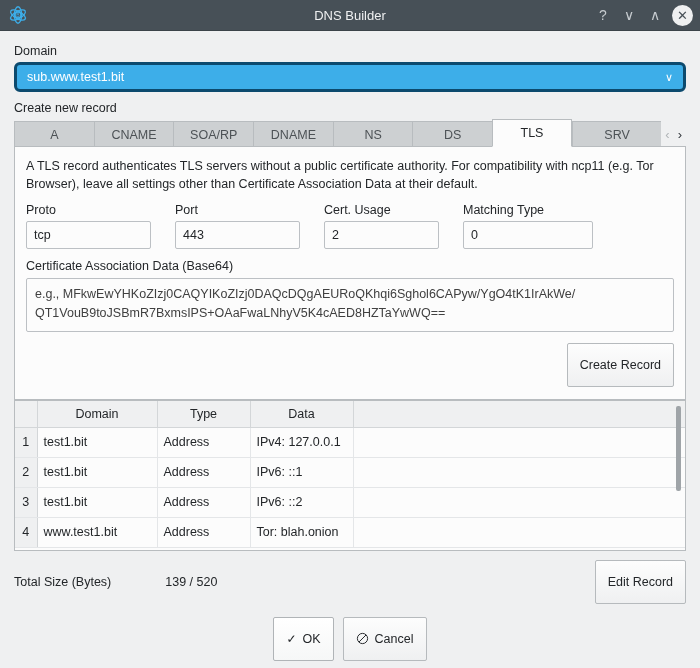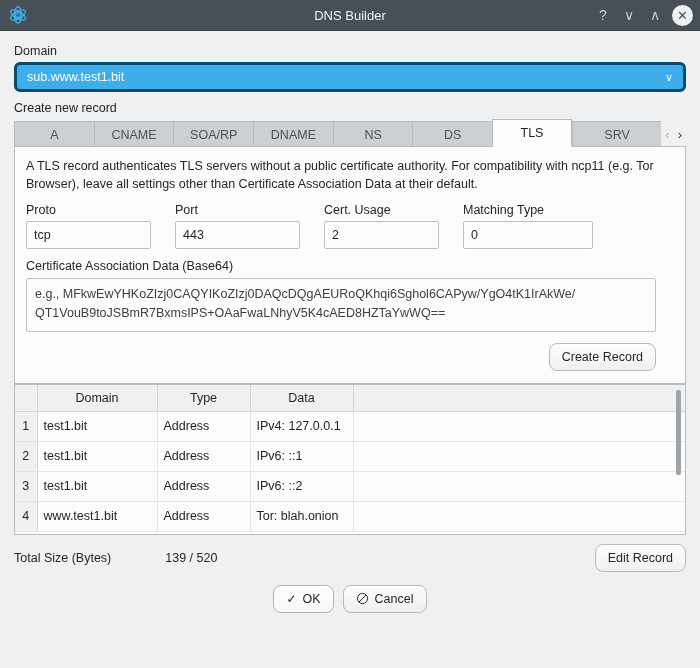--- a/index.html
+++ b/index.html
@@ -89,21 +89,21 @@
     background: transparent;
   }
   .tabscroll .arrow { font-size: 13px; line-height:1; }
   .arrow.disabled { color:#b0b4b7; }
   .arrow.enabled { color:#31363b; }
 
   .tabpanel {
     background: #fcfcfc;
     border: 1px solid #b8bcbf;
     margin-top: -1px;
-    padding: 10px 29px 12px 11px;
+    padding: 10px 11px 12px 11px;
     position: relative; z-index: 1;
   }
   .desc { font-size:12.5px; line-height:18px; color:#232629; margin-bottom: 10px;}
 
   .form-row { display:flex; gap: 24px; }
   .form-col { display:flex; flex-direction:column; }
   .form-col .lbl { font-size: 12.5px; margin-bottom: 4px; }
   .txtinput {
     height: 28px;
     border: 1px solid #bcc0c4;
@@ -122,25 +122,25 @@
     background:#fcfcfc;
     padding: 6px 8px;
     font-size: 12.5px;
     line-height: 19px;
     color: #404040;
     overflow:hidden;
     white-space: pre-line;
   }
   .btn {
     border: 1px solid #b6babd;
-    border-radius: 8px;
+    border-radius: 2px;
     background: linear-gradient(#fdfdfd,#eff0f1);
     font-size: 12.5px;
     color: #232629;
-    height: 28px;
+    height: 44px;
     padding: 0 12px;
     display:inline-flex; align-items:center; justify-content:center;
     gap: 6px;
   }
   .btn-row { display:flex; justify-content:flex-end; margin-top: 11px; }
 
   
   .records-label { margin: 10px 0 5px 0; font-size:12.5px;}
   .table-wrap {
     border: 1px solid #b8bcbf;

